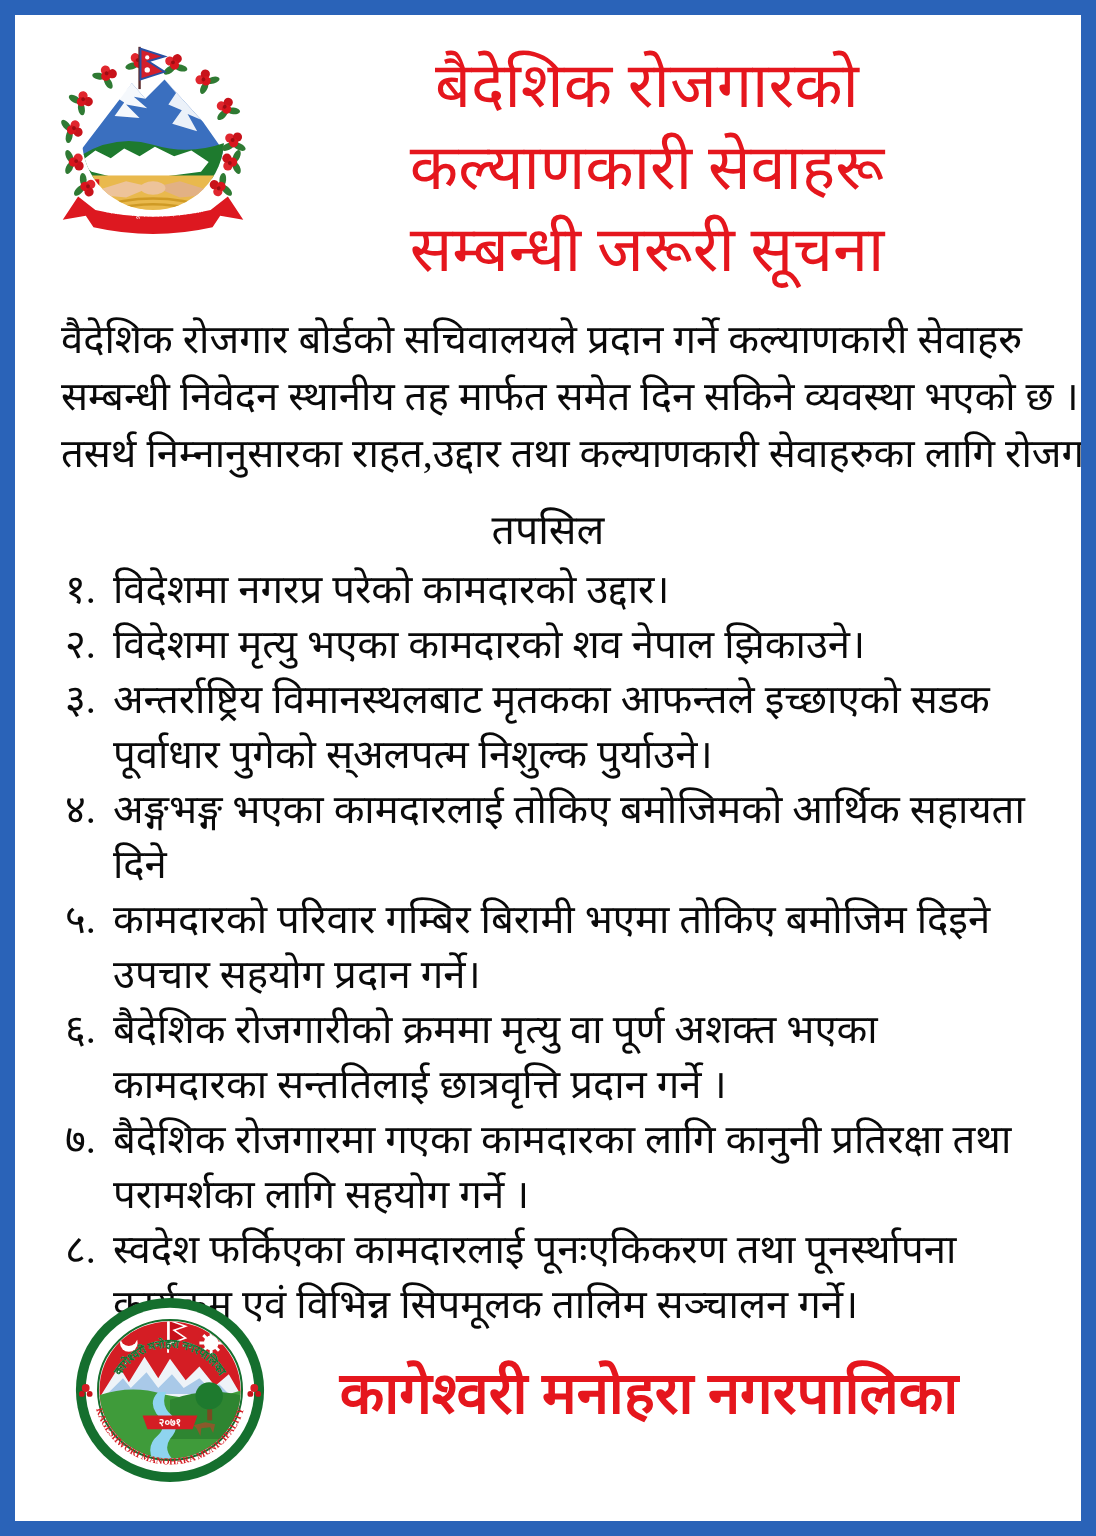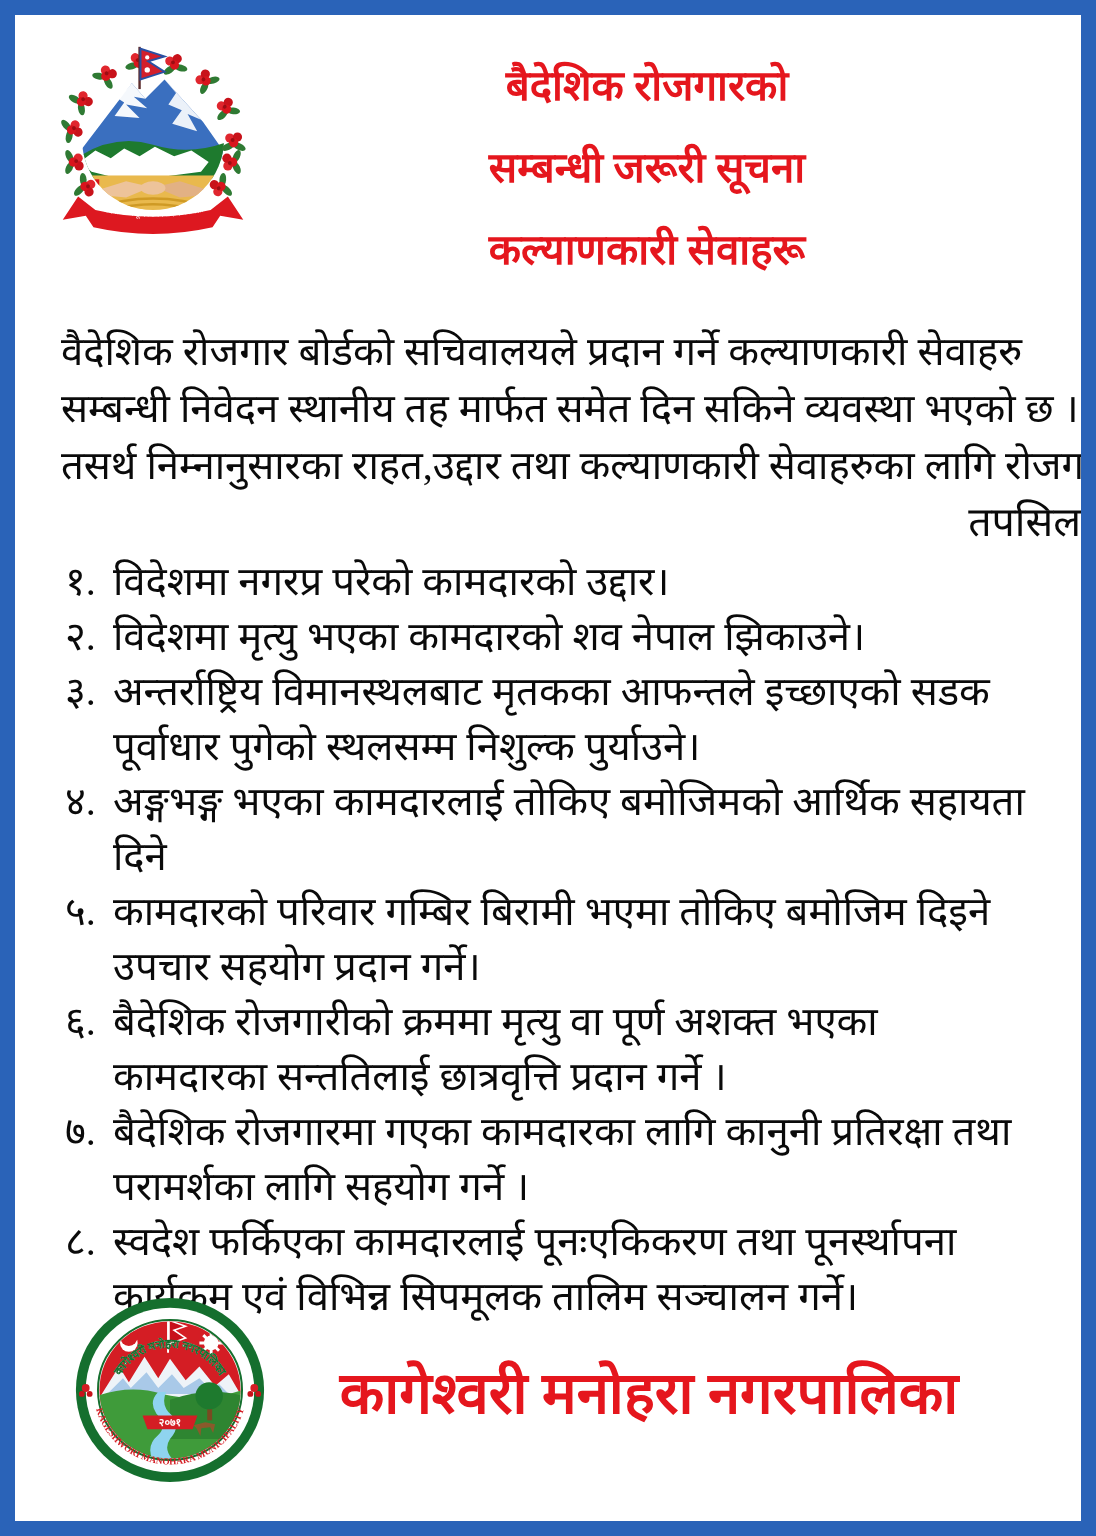--- a/index.html
+++ b/index.html
@@ -11,27 +11,27 @@
     border:15px solid #2a63b8;
     overflow:hidden;
     font-family:"Liberation Serif", serif;
     color:#111;
   }
   
   .header{display:flex;align-items:flex-start;padding:28px 36px 0 42px;}
   .emblem{width:192px;height:192px;flex:none;}
   .title-block{flex:1;text-align:center;padding-top:2px;}
   .title-line{
-    font-size:42px;line-height:82px;font-weight:bold;
+    font-size:63px;line-height:82px;font-weight:normal;
     color:#e5161d;white-space:nowrap;
   }
   
-  .intro{margin:32px 46px 0 46px;font-size:40px;line-height:57px;color:#0a0a0a;}
+  .intro{margin:20px 46px 0 46px;font-size:40px;line-height:57px;color:#0a0a0a;}
   .intro-line{white-space:nowrap;}
-  .tapsil{ text-align:right;font-size:41px;line-height:56px;margin-top:0;color:#0a0a0a;}
+  .tapsil{ text-align:center;font-size:41px;line-height:56px;margin-top:20px;color:#0a0a0a;}
   
   .list{margin:4px 44px 0 50px;font-size:40px;line-height:55px;color:#0a0a0a;}
   .list-row{display:flex;align-items:flex-start;}
   .num{flex:none;width:48px;}
   .li-text{flex:1;}
   
   .footer{position:absolute;left:15px;right:15px;bottom:15px;display:flex;align-items:center;padding:0 36px 18px 42px;}
   .muni-logo{width:196px;height:196px;flex:none;}
   .muni-name{
     flex:1;text-align:center;font-size:58px;font-weight:bold;color:#e5161d;white-space:nowrap;
@@ -103,22 +103,22 @@
       <g>
         <path d="M22,160 L6,184 L30,180 L38,192 Q100,206 162,192 L170,180 L194,184 L178,160 L160,174 Q100,188 40,174 Z" fill="#dd1820"></path>
         <text font-size="8.2" fill="#ffffff">
           <textPath href="#em-ribbonPath" startOffset="50%" text-anchor="middle">जननी जन्मभूमिश्च स्वर्गादपि गरीयसी</textPath>
         </text>
       </g>
     </svg>
 
     <div class="title-block">
       <div class="title-line">बैदेशिक रोजगारको</div>
+      <div class="title-line">कल्याणकारी सेवाहरू</div>
       <div class="title-line">सम्बन्धी जरूरी सूचना</div>
-      <div class="title-line">कल्याणकारी सेवाहरू</div>
     </div>
   </div>
 
   <div class="intro">
     <div class="intro-line">वैदेशिक रोजगार बोर्डको सचिवालयले प्रदान गर्ने कल्याणकारी सेवाहरु</div>
     <div class="intro-line">सम्बन्धी निवेदन स्थानीय तह मार्फत समेत दिन सकिने व्यवस्था भएको छ  ।</div>
     <div class="intro-line">तसर्थ निम्नानुसारका राहत,उद्दार तथा कल्याणकारी सेवाहरुका लागि रोजगार</div>
   </div>
 
   <div class="tapsil">तपसिल</div>
@@ -127,21 +127,21 @@
     <div class="list-row">
       <span class="num">१.</span>
       <span class="li-text">विदेशमा नगरप्र परेको कामदारको उद्दार।</span>
     </div>
     <div class="list-row">
       <span class="num">२.</span>
       <span class="li-text">विदेशमा मृत्यु भएका कामदारको शव नेपाल झिकाउने।</span>
     </div>
     <div class="list-row">
       <span class="num">३.</span>
-      <span class="li-text">अन्तर्राष्ट्रिय विमानस्थलबाट मृतकका आफन्तले इच्छाएको सडक पूर्वाधार पुगेको स्थलसम्म निशुल्क पुर्याउने।</span>
+      <span class="li-text">अन्तर्राष्ट्रिय विमानस्थलबाट मृतकका आफन्तले इच्छाएको सडक पूर्वाधार पुगेको स्अलपत्म निशुल्क पुर्याउने।</span>
     </div>
     <div class="list-row">
       <span class="num">४.</span>
       <span class="li-text">अङ्गभङ्ग भएका कामदारलाई तोकिए बमोजिमको आर्थिक सहायता दिने</span>
     </div>
     <div class="list-row">
       <span class="num">५.</span>
       <span class="li-text">कामदारको परिवार गम्बिर बिरामी भएमा तोकिए बमोजिम दिइने उपचार सहयोग प्रदान गर्ने।</span>
     </div>
     <div class="list-row">

